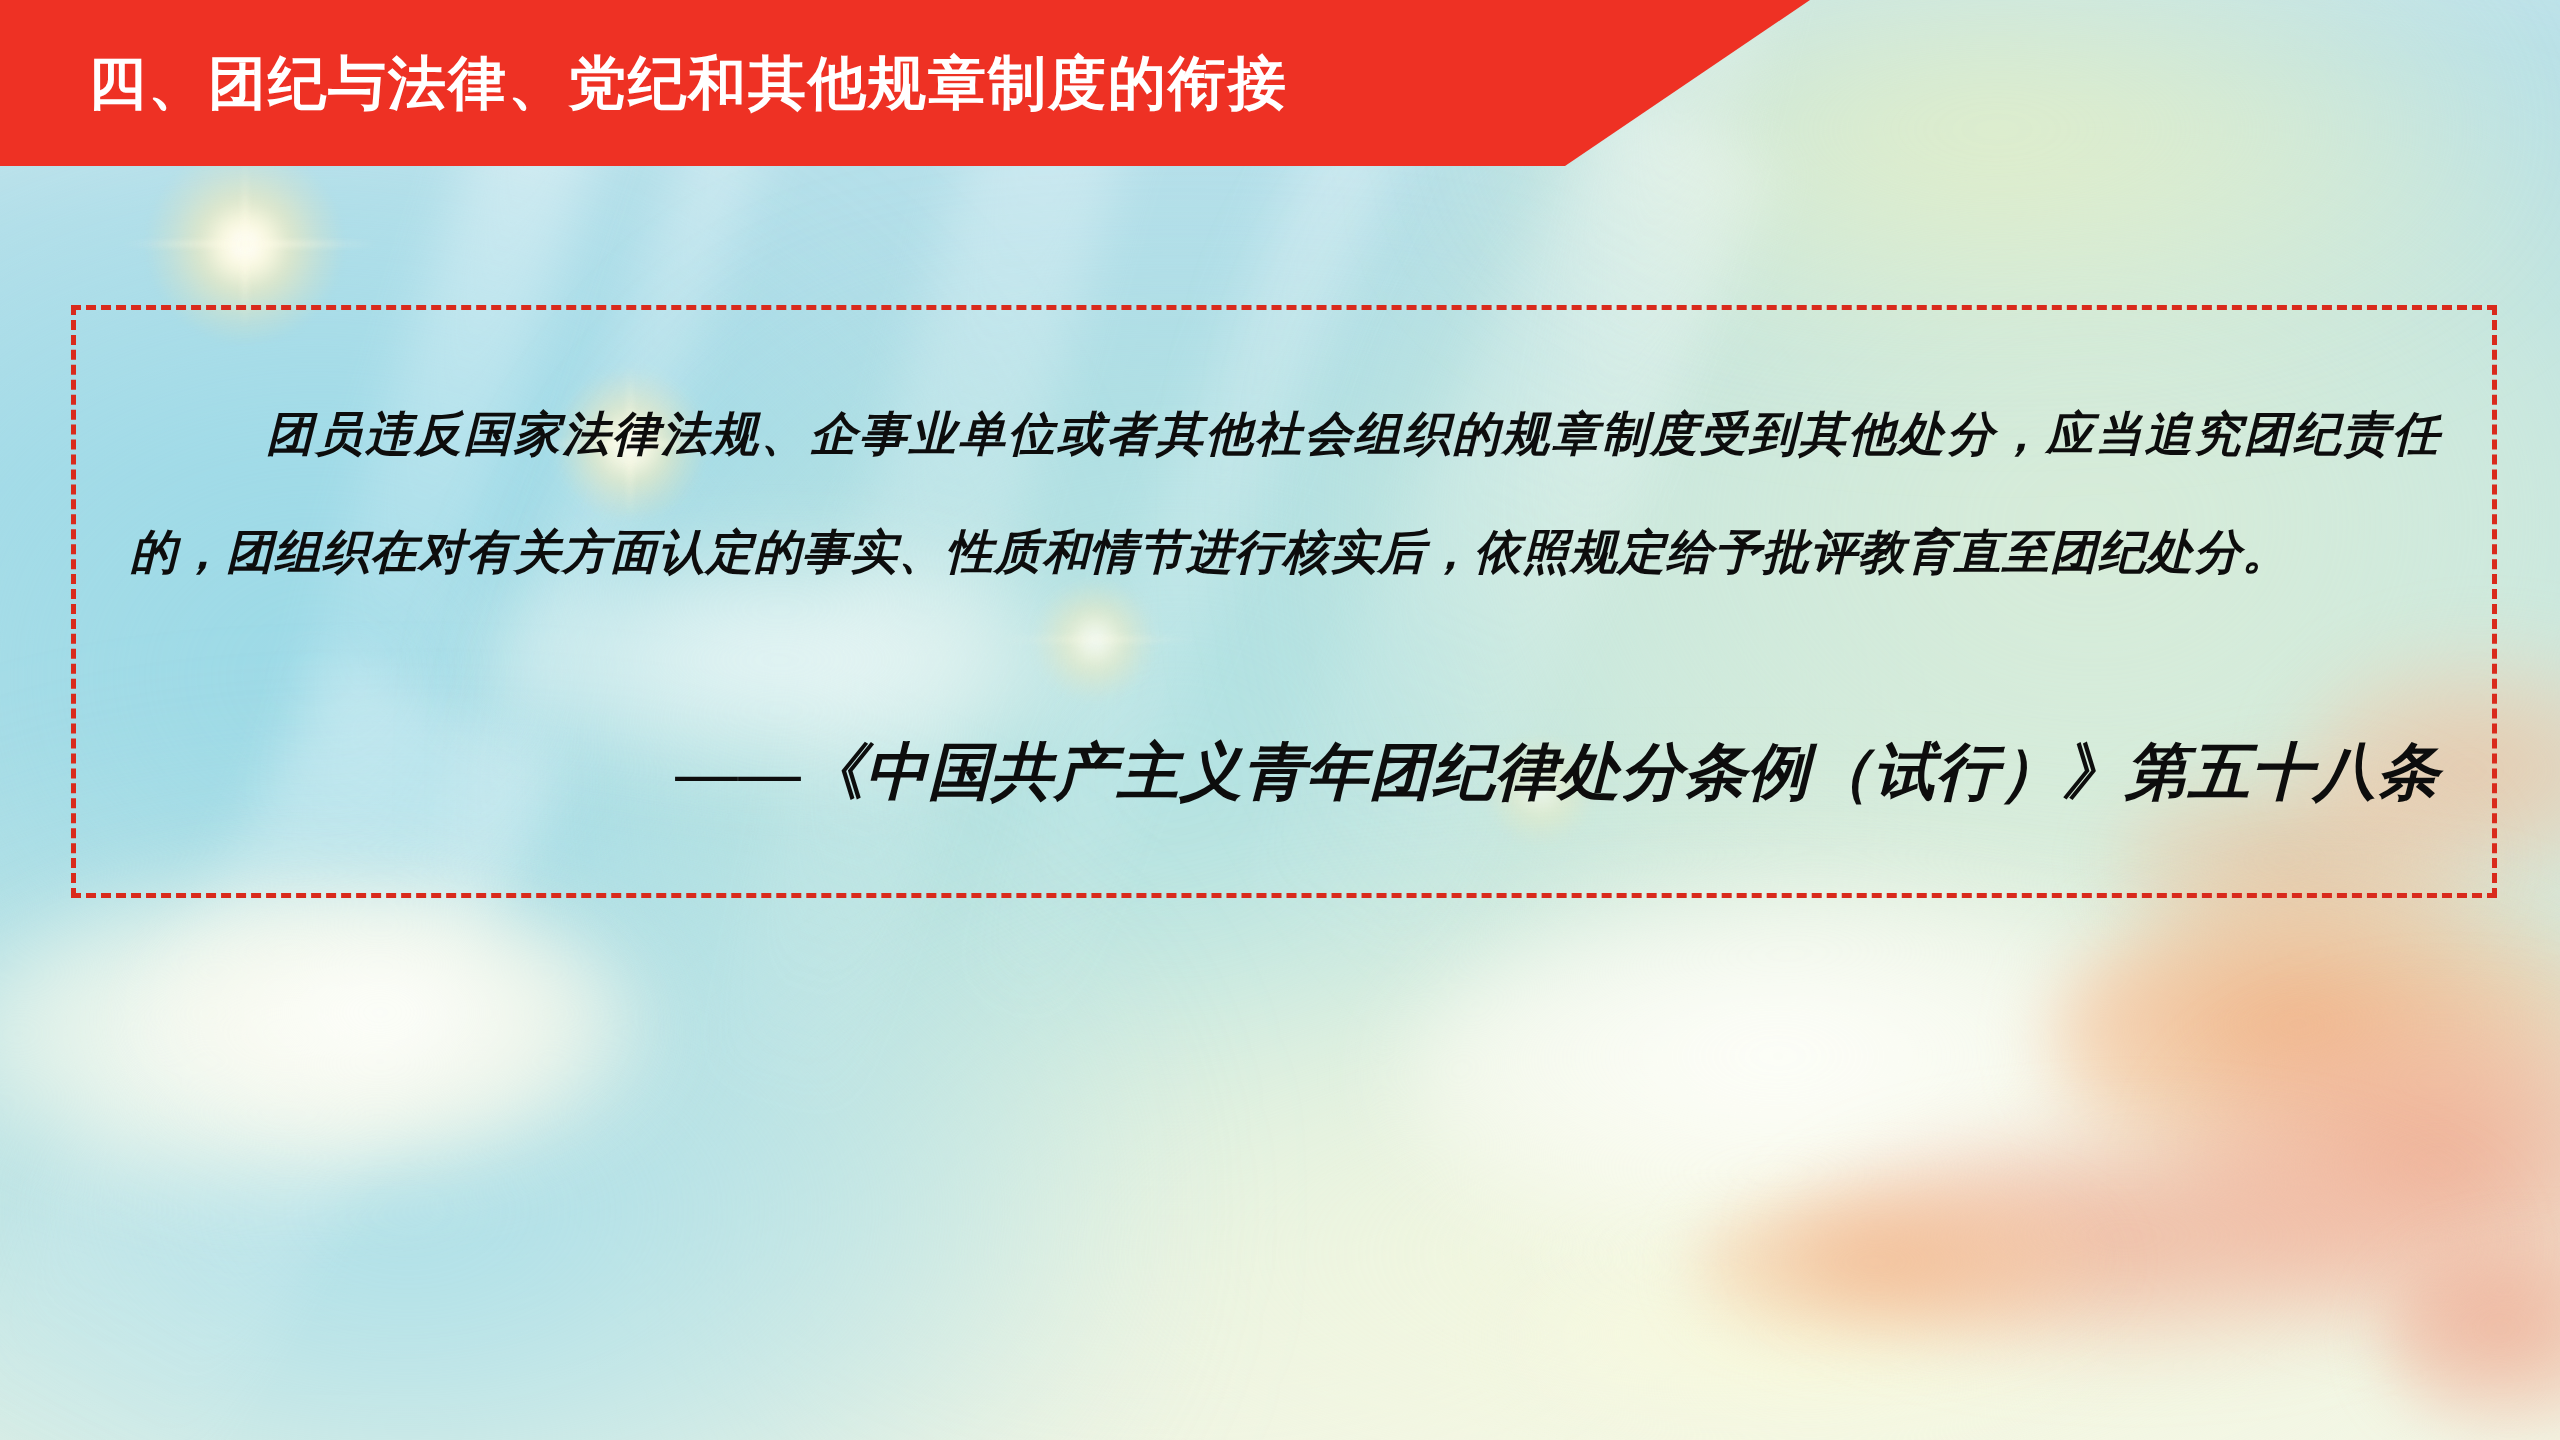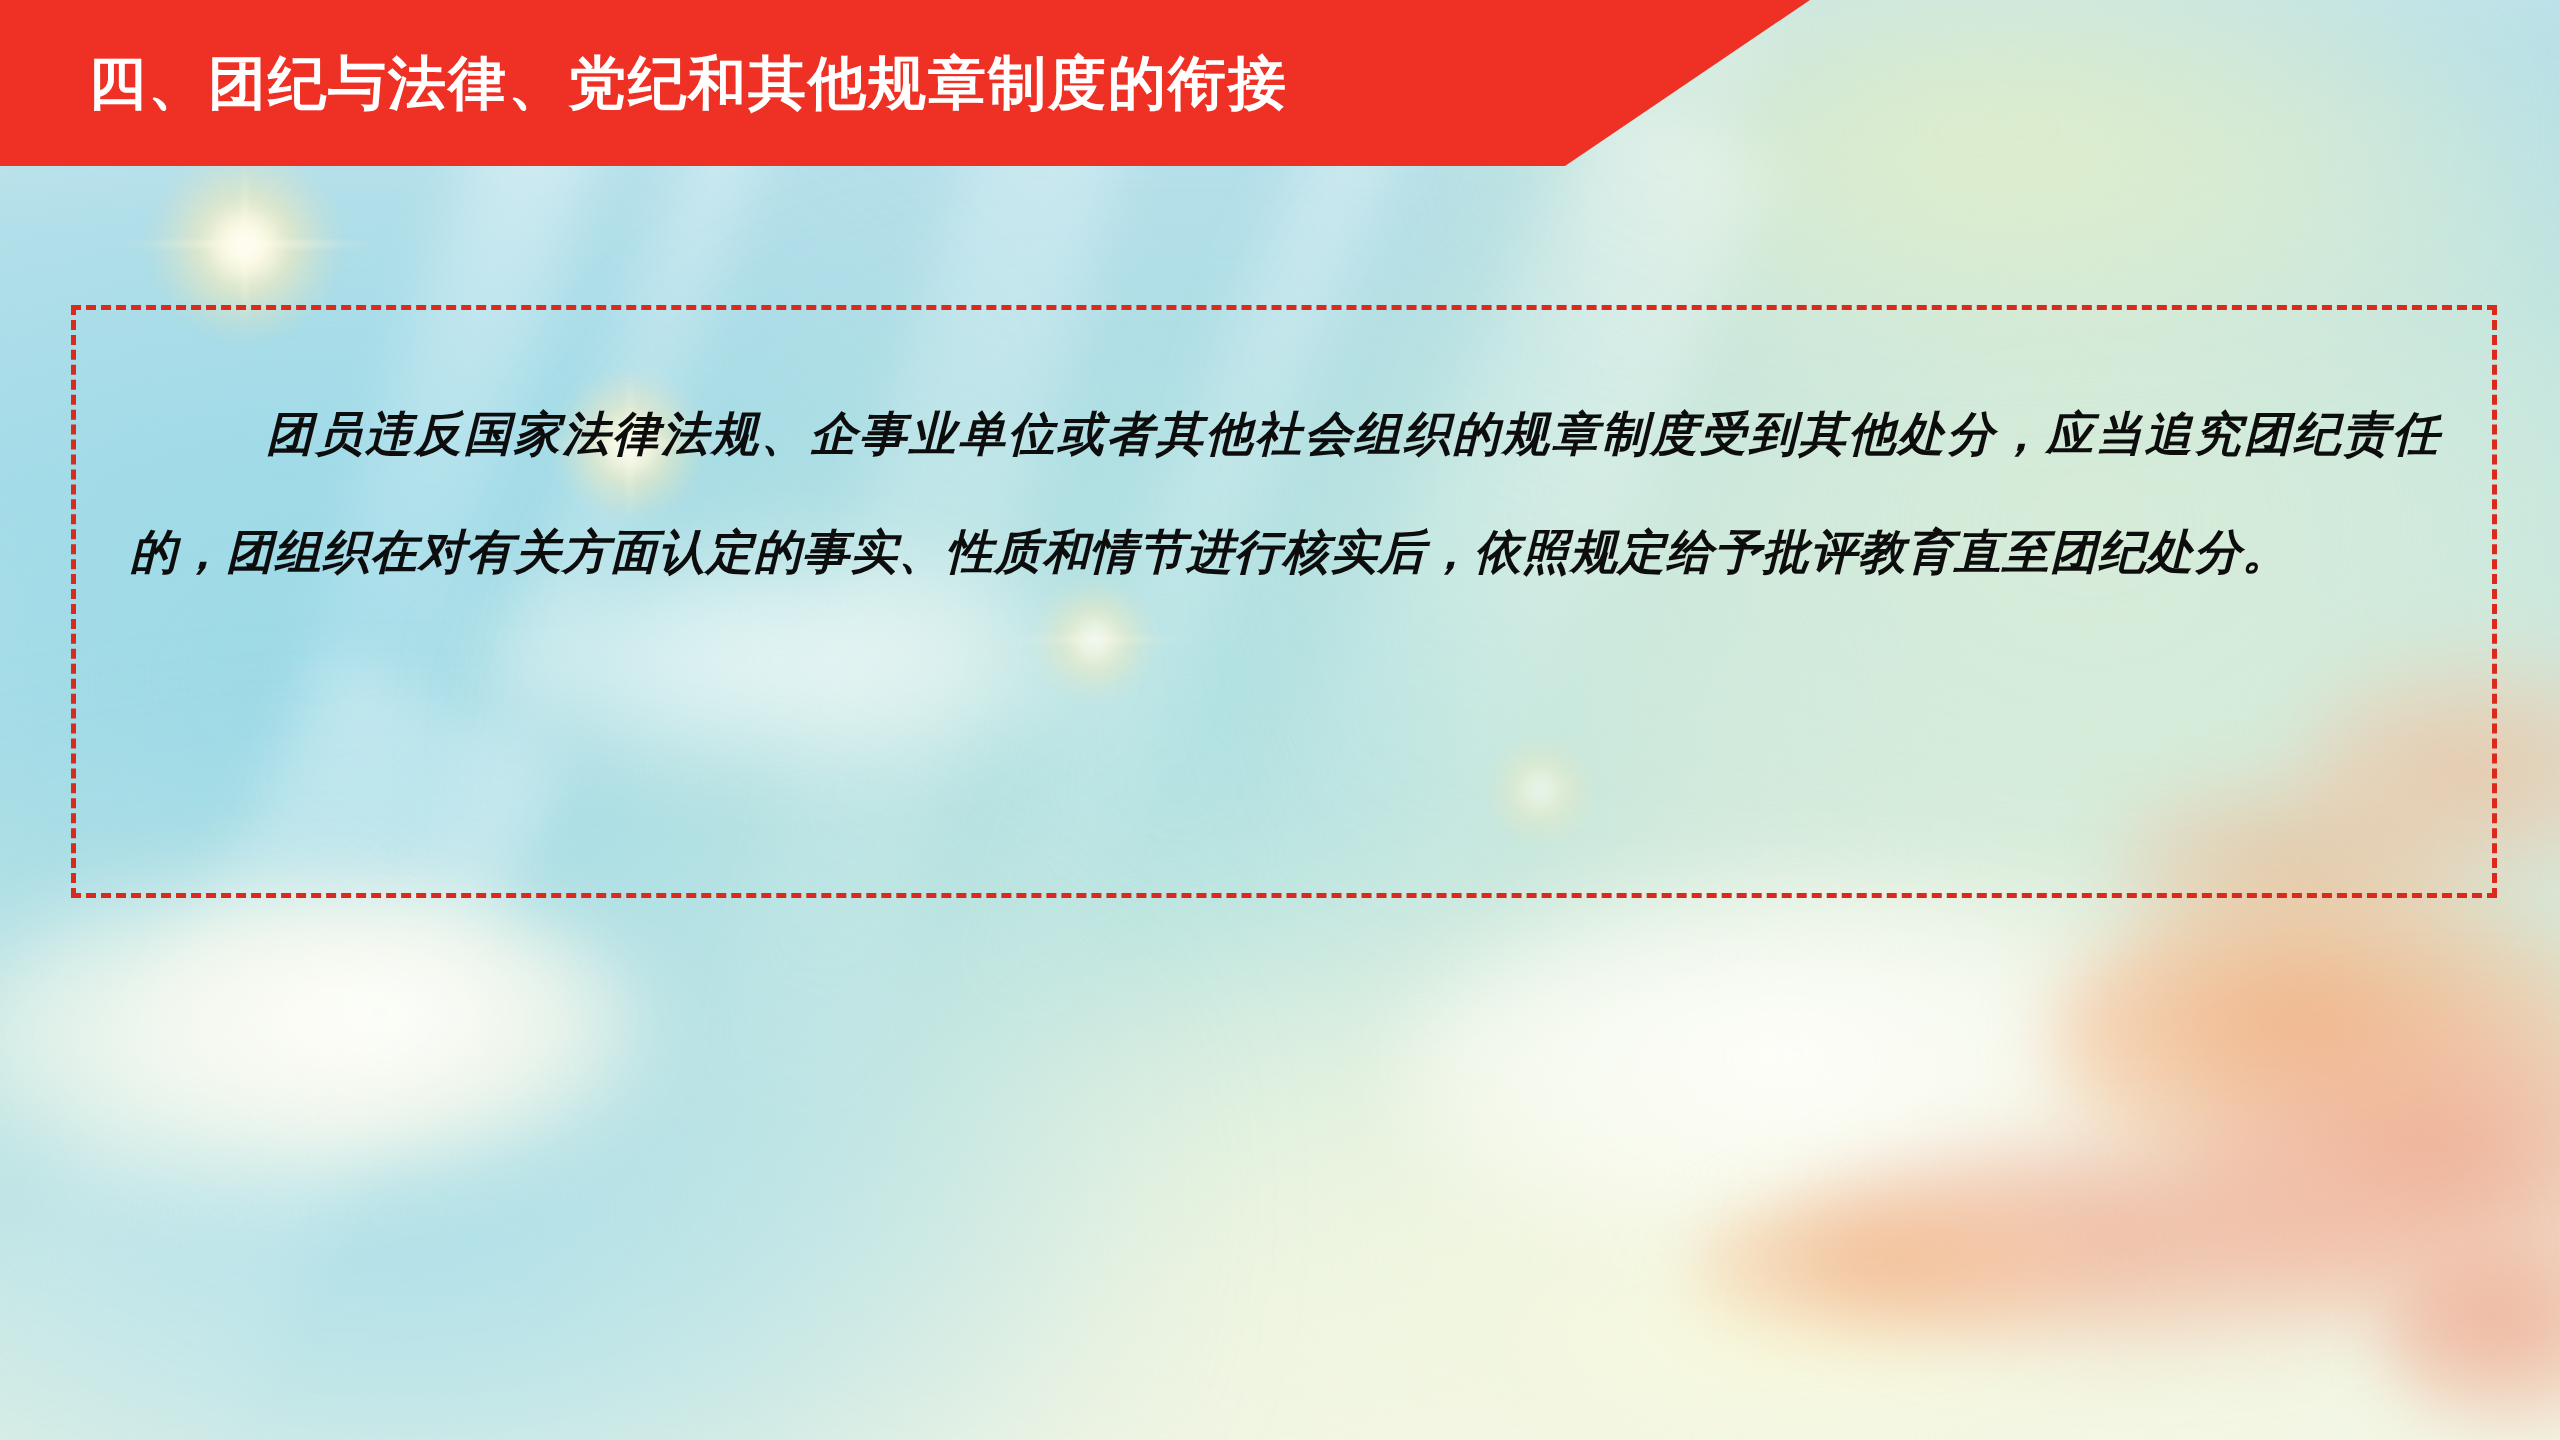--- a/index.html
+++ b/index.html
@@ -342,14 +342,15 @@
 
   <div class="title-banner"></div>
   <div class="title-text">四、团纪与法律、党纪和其他规章制度的衔接</div>
 
   <div class="content-box"></div>
 
   <div class="body-text">
     <p class="para">团员违反国家法律法规、企事业单位或者其他社会组织的规章制度受到其他处分，应当追究团纪责任的，团组织在对有关方面认定的事实、性质和情节进行核实后，依照规定给予批评教育直至团纪处分。</p>
   </div>
 
+  <div class="attribution">——《中国共产主义青年团纪律处分条例（试行）》第五十八条</div>
 
 </div>
 
 </body></html>

